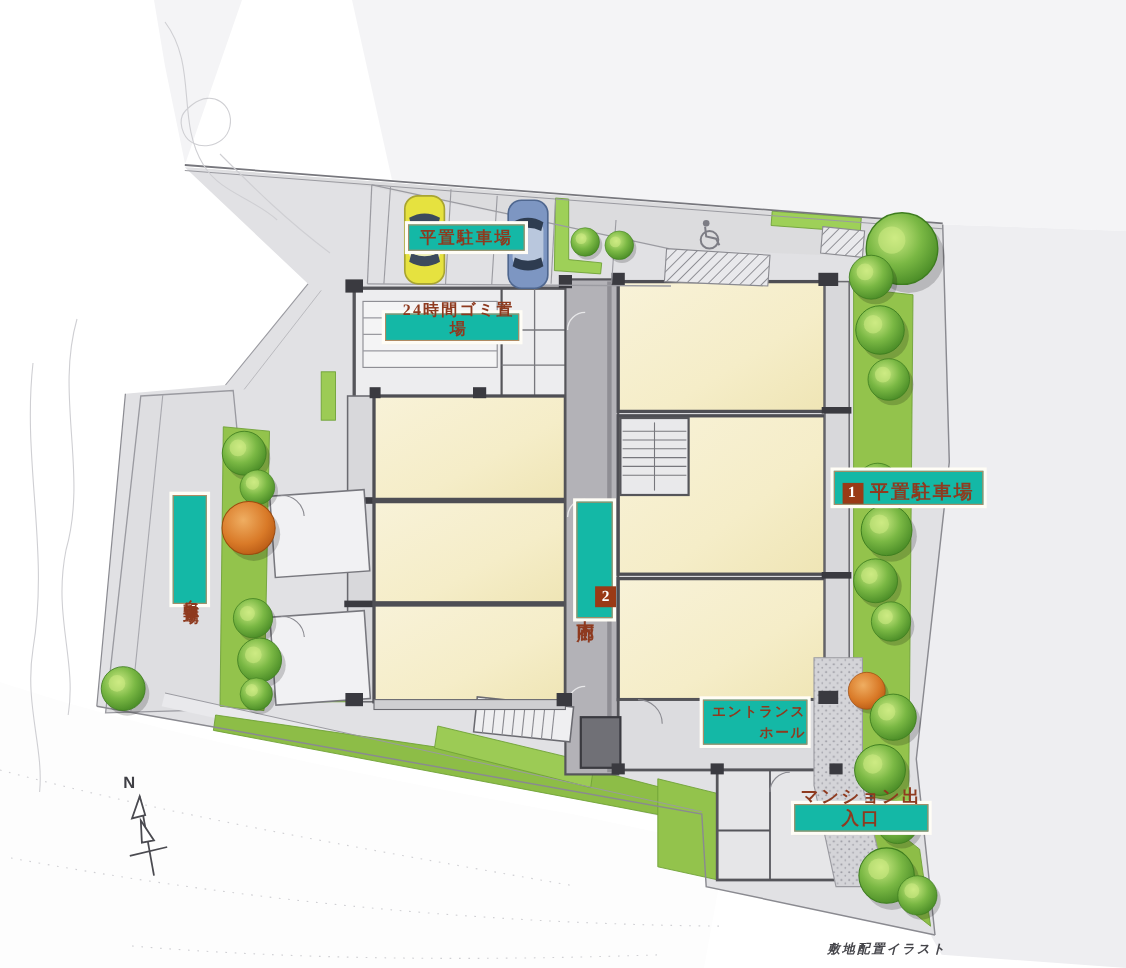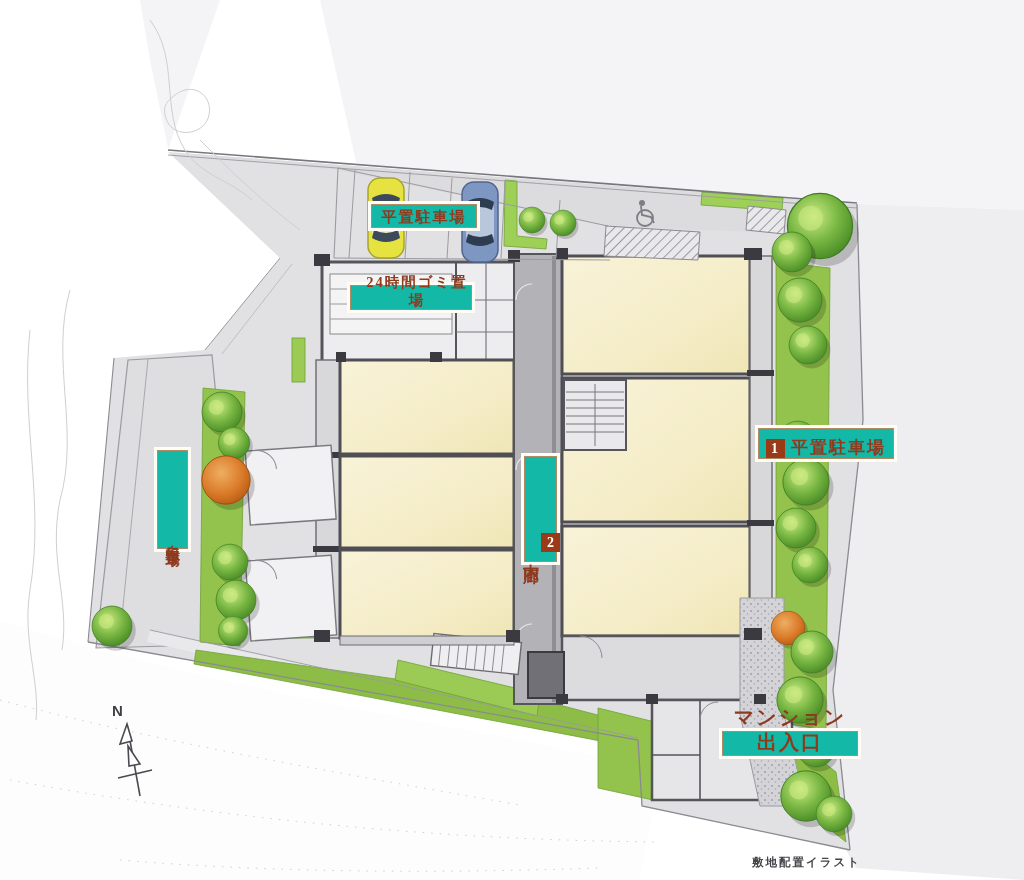--- a/index.html
+++ b/index.html
@@ -320,20 +320,24 @@
 <div class="plan-label v-label" style="left:524px;top:456px;width:33px;height:106px;font-size:16px;">
   <span class="badge v">2</span>
   <span class="vtext">内廊下</span>
 </div>
 
 <div class="plan-label" style="left:758px;top:428px;width:136px;height:31px;font-size:17px;">
   <span class="badge h">1</span>
   <span>平置駐車場</span>
 </div>
 
-
-<div class="plan-label" style="left:722px;top:731px;width:136px;height:25px;font-size:20px;">
+<div class="plan-label two-line" style="left:639px;top:636px;width:95px;height:41px;font-size:12.5px;letter-spacing:1.5px;">
+  <span>エントランス</span>
+  <span>ホール</span>
+</div>
+
+<div class="plan-label" style="left:722px;top:731px;width:122px;height:25px;font-size:16px;">
   <span>マンション出入口</span>
 </div>
 
-<div class="caption" style="left:752px;top:855px;">敷地配置イラスト</div>
+<div class="caption" style="left:752px;top:855px;font-style:italic;">敷地配置イラスト</div>
 
 </div>
 
 </body></html>

